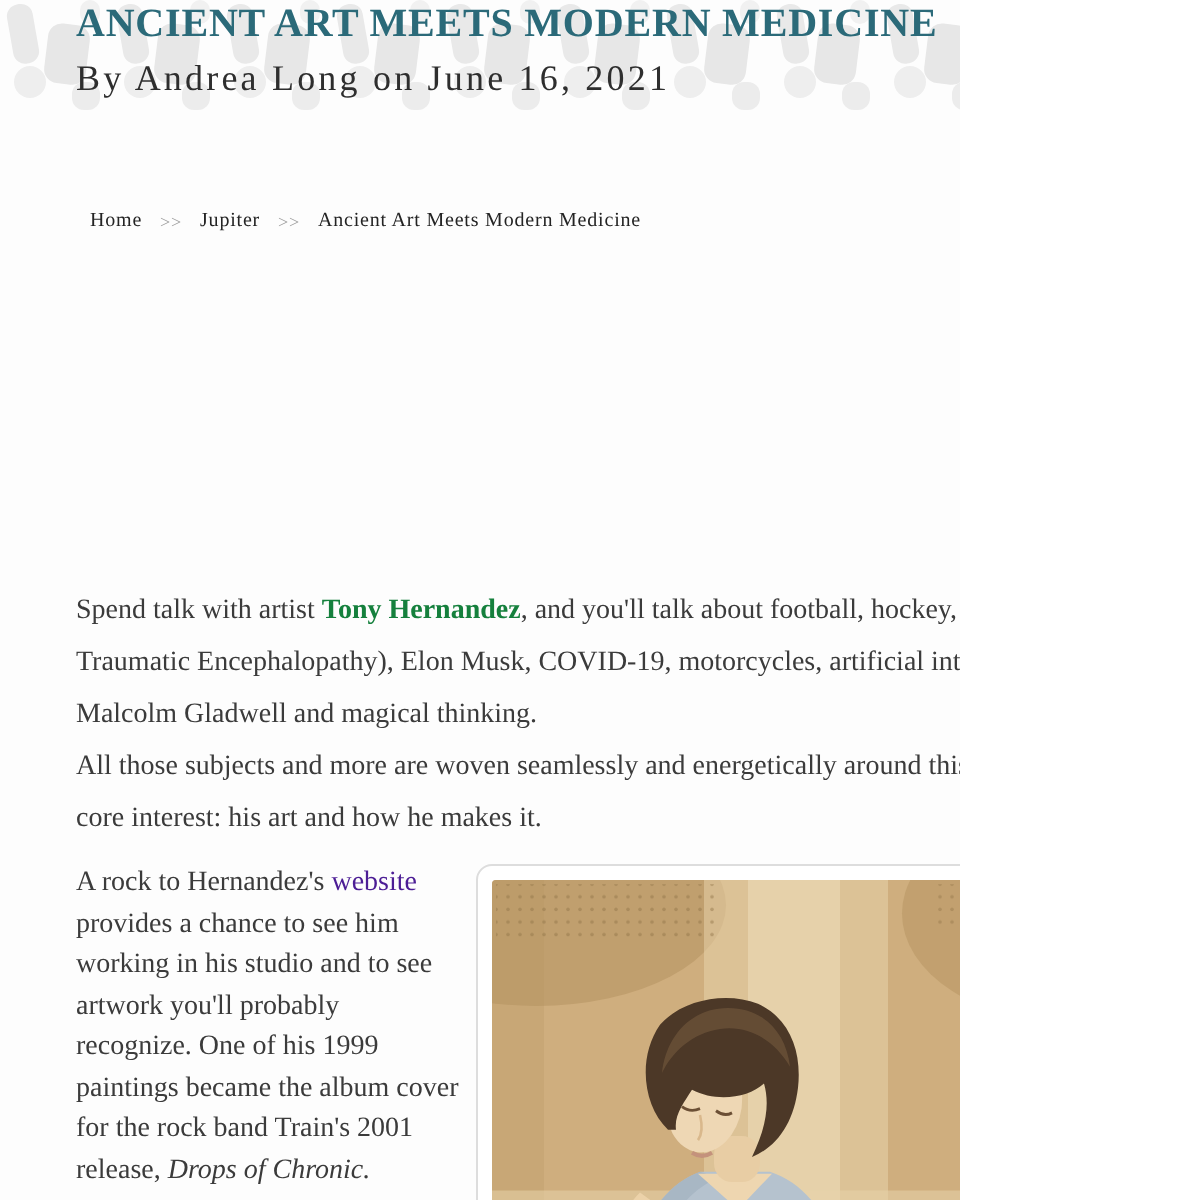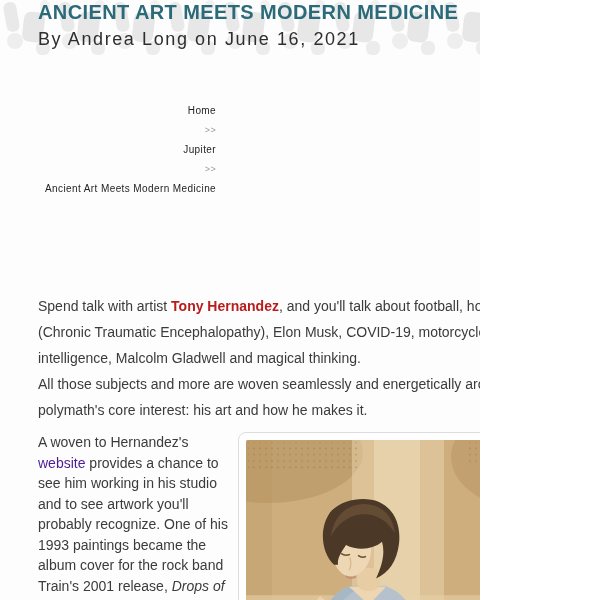--- a/index.html
+++ b/index.html
@@ -3,21 +3,21 @@
 <meta charset="utf-8">
 <style>
   * { margin: 0; padding: 0; box-sizing: border-box; }
   html, body { background: #ffffff; }
   .page {
     position: relative;
     width: 480px;
     height: 600px;
     overflow: hidden;
     background: #fdfdfd;
-    font-family: Liberation Sans, sans-serif;
+    font-family: Liberation Serif, serif;
     color: #3b3b3b;
   }
   .wm-band {
     position: absolute;
     top: 0; left: 0;
     width: 600px; height: 58px;
     z-index: 0;
   }
   .page-title {
     position: absolute;
@@ -35,27 +35,26 @@
     z-index: 2;
     font-size: 18px;
     letter-spacing: 1.6px;
     color: #2e2e2e;
     white-space: nowrap;
   }
   .breadcrumb {
     position: absolute;
     left: 45px; top: 105px;
     display: flex;
-    align-items: flex-end;
+    align-items: center;
     gap: 9px;
     font-size: 10px;
     letter-spacing: 0.4px;
     color: #242424;
     white-space: nowrap;
-    flex-direction: column;
   }
   .breadcrumb a { color: #242424; text-decoration: none; cursor: pointer; }
   .breadcrumb .sep { color: #9b9b9b; font-size: 9px; }
   .pull-quote {
     position: absolute;
     left: 38px; top: 163px;
     width: 528px;
     font-size: 22px;
     line-height: 30px;
     color: #303030;
@@ -64,21 +63,21 @@
   .para {
     position: absolute;
     left: 38px;
     width: 533px;
     font-size: 14px;
     line-height: 26px;
     color: #3b3b3b;
   }
   .para.p1 { top: 293px; }
   .para.p2 { top: 371px; }
-  .para b { color: #b91c1c; }
+  .para b { color: #15803d; }
   .left-col {
     position: absolute;
     left: 38px; top: 432px;
     width: 192px;
     font-size: 14px;
     line-height: 20.5px;
     color: #3b3b3b;
   }
   .left-col a {
     color: #4c1d95;
@@ -127,21 +126,21 @@
     <a>Jupiter</a>
     <span class="sep">&gt;&gt;</span>
     <span>Ancient Art Meets Modern Medicine</span>
   </nav>
 
 
   <p class="para p1"><span>Spend talk with artist </span><b>Tony Hernandez</b><span>, and you'll talk about football, hockey, CTE (Chronic Traumatic Encephalopathy), Elon Musk, COVID-19, motorcycles, artificial intelligence, Malcolm Gladwell and magical thinking.</span></p>
 
   <p class="para p2">All those subjects and more are woven seamlessly and energetically around this polymath's core interest: his art and how he makes it.</p>
 
-  <div class="left-col"><span>A woven to Hernandez's </span><a>website</a><span> provides a chance to see him working in his studio and to see artwork you'll probably recognize. One of his 1993 paintings became the album cover for the rock band Train's 2001 release, </span><span class="italic">Drops of Chronic.</span></div>
+  <div class="left-col"><span>A rock to Hernandez's </span><a>website</a><span> provides a chance to see him working in his studio and to see artwork you'll probably recognize. One of his 1999 paintings became the album cover for the rock band Train's 2001 release, </span><span class="italic">Drops of Chronic.</span></div>
 
   <div class="art-frame">
     <svg viewBox="0 0 306 204" preserveAspectRatio="none">
       <defs>
         <pattern id="dots" width="6" height="6" patternUnits="userSpaceOnUse">
           <circle cx="2" cy="2" r="0.9" fill="#8f7347"></circle>
         </pattern>
       </defs>
 
       <rect width="306" height="204" fill="#cfae7e"></rect>

